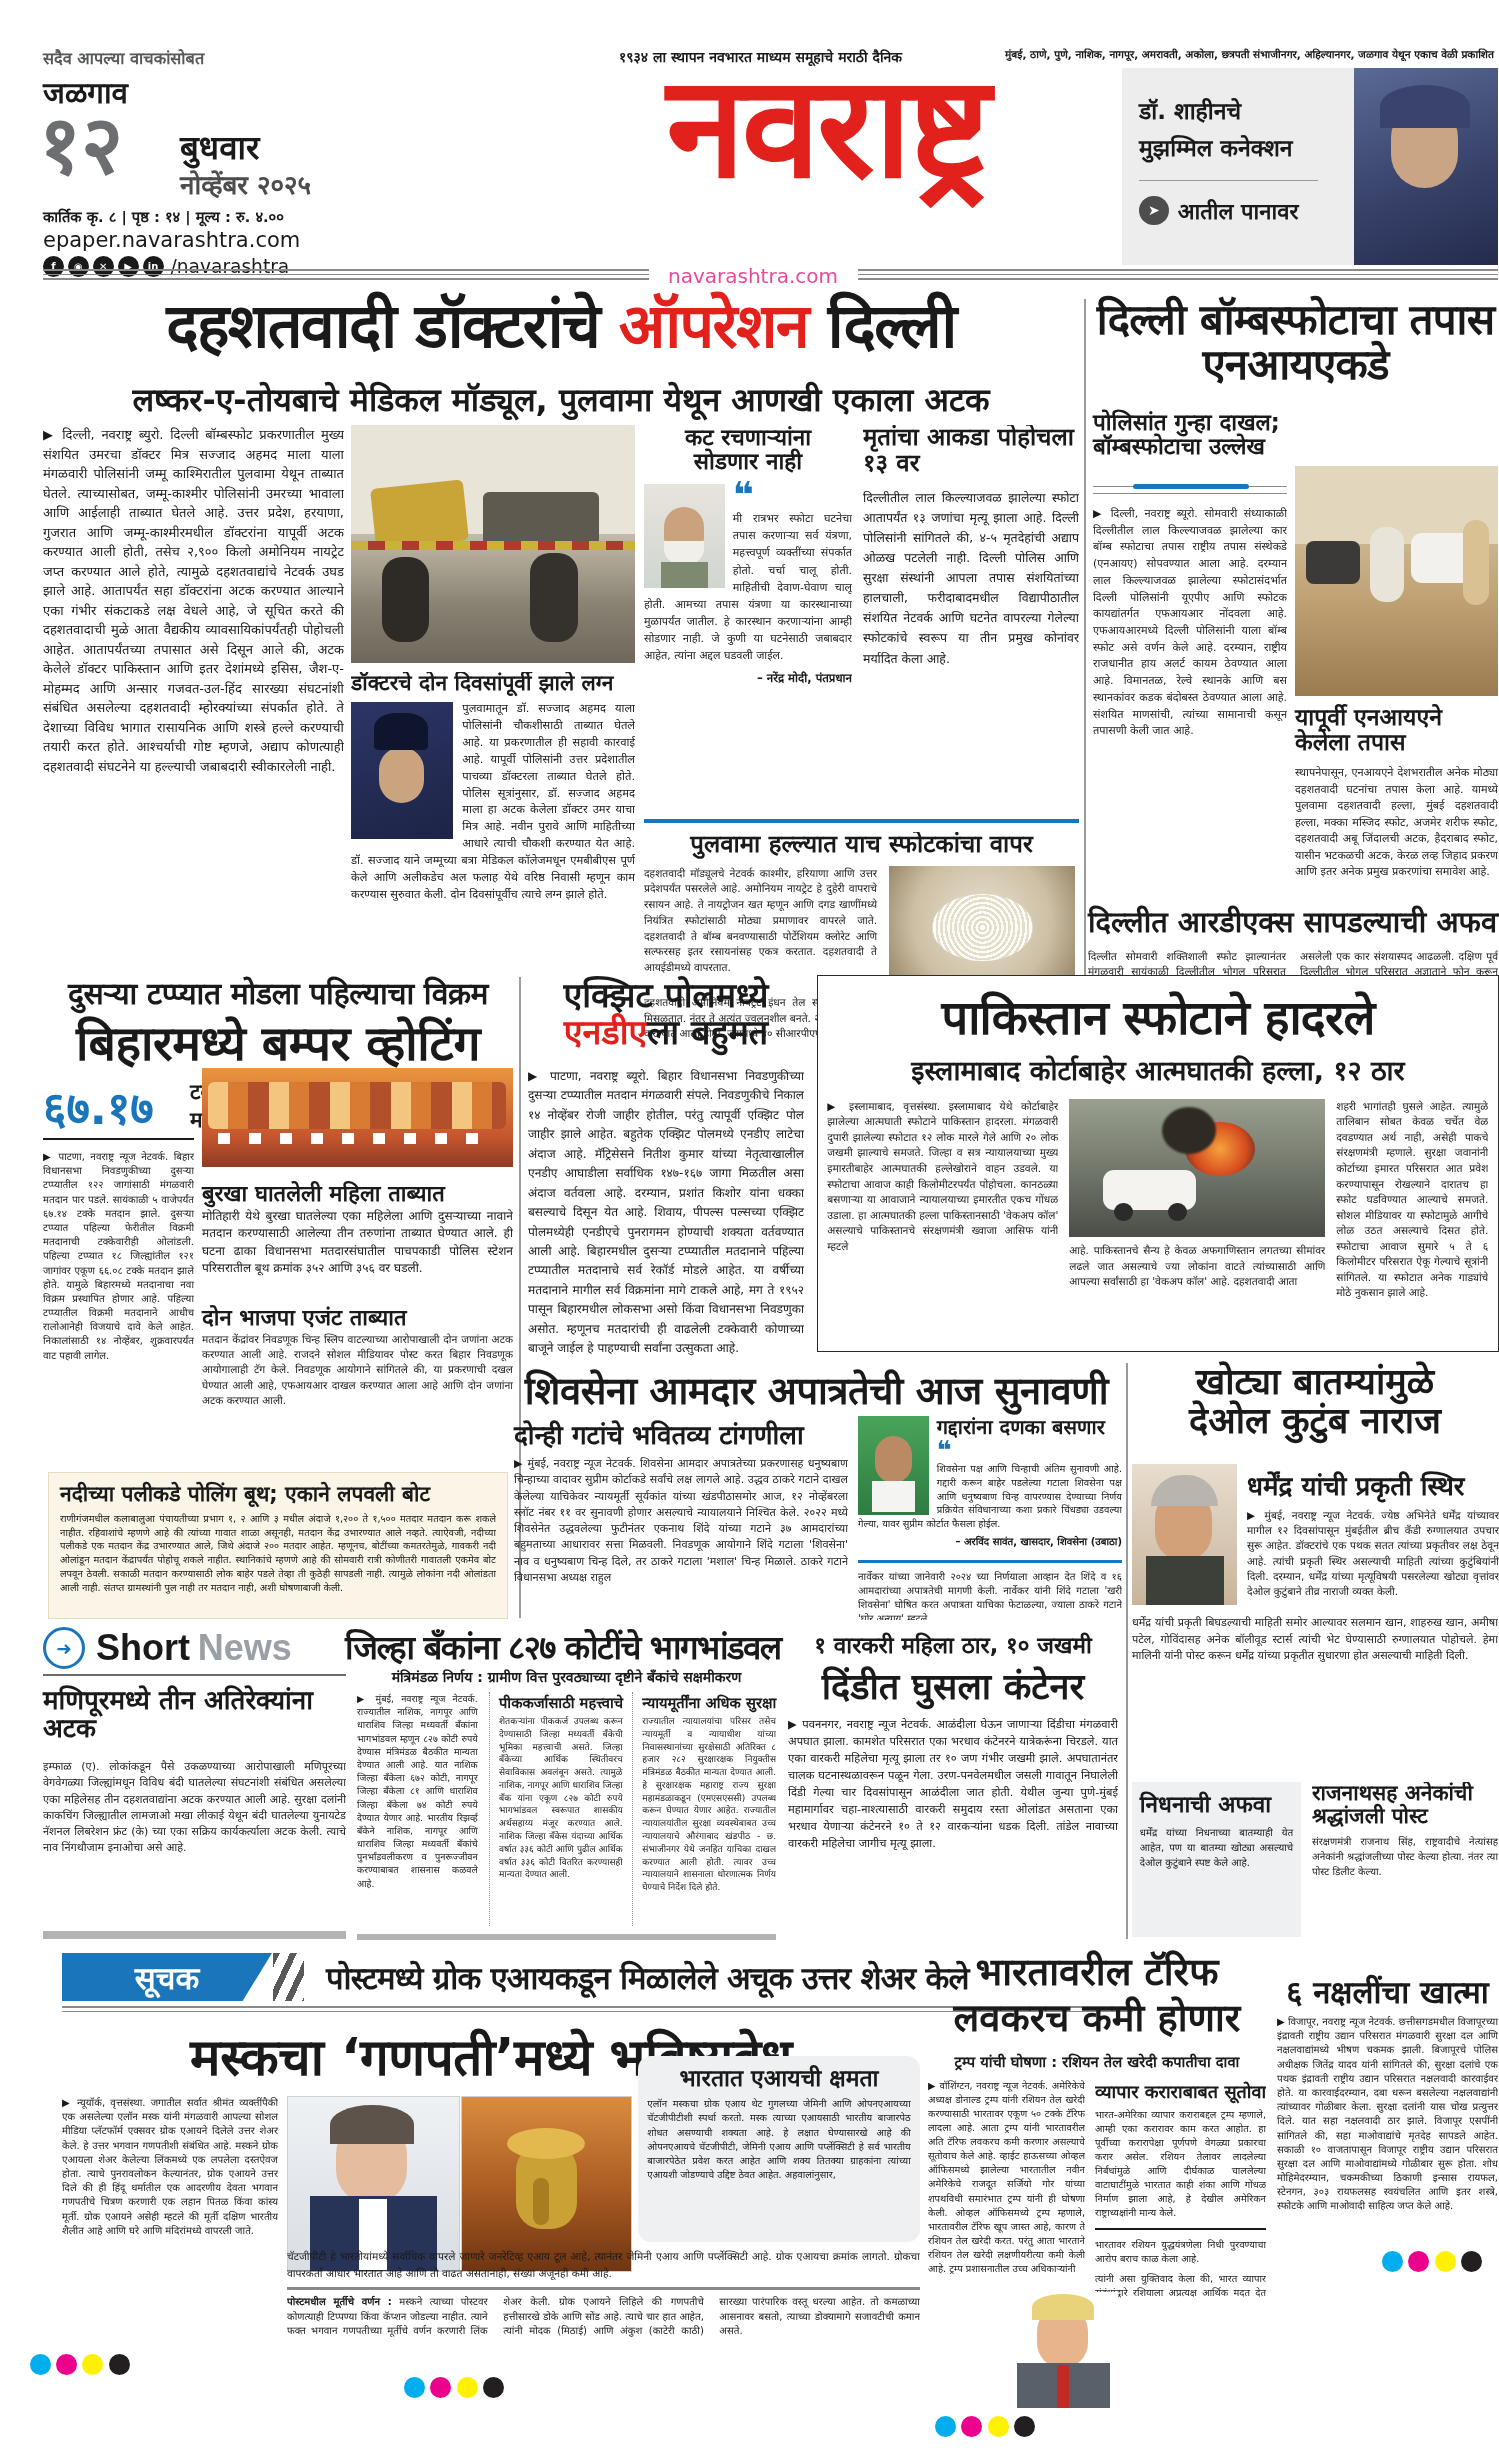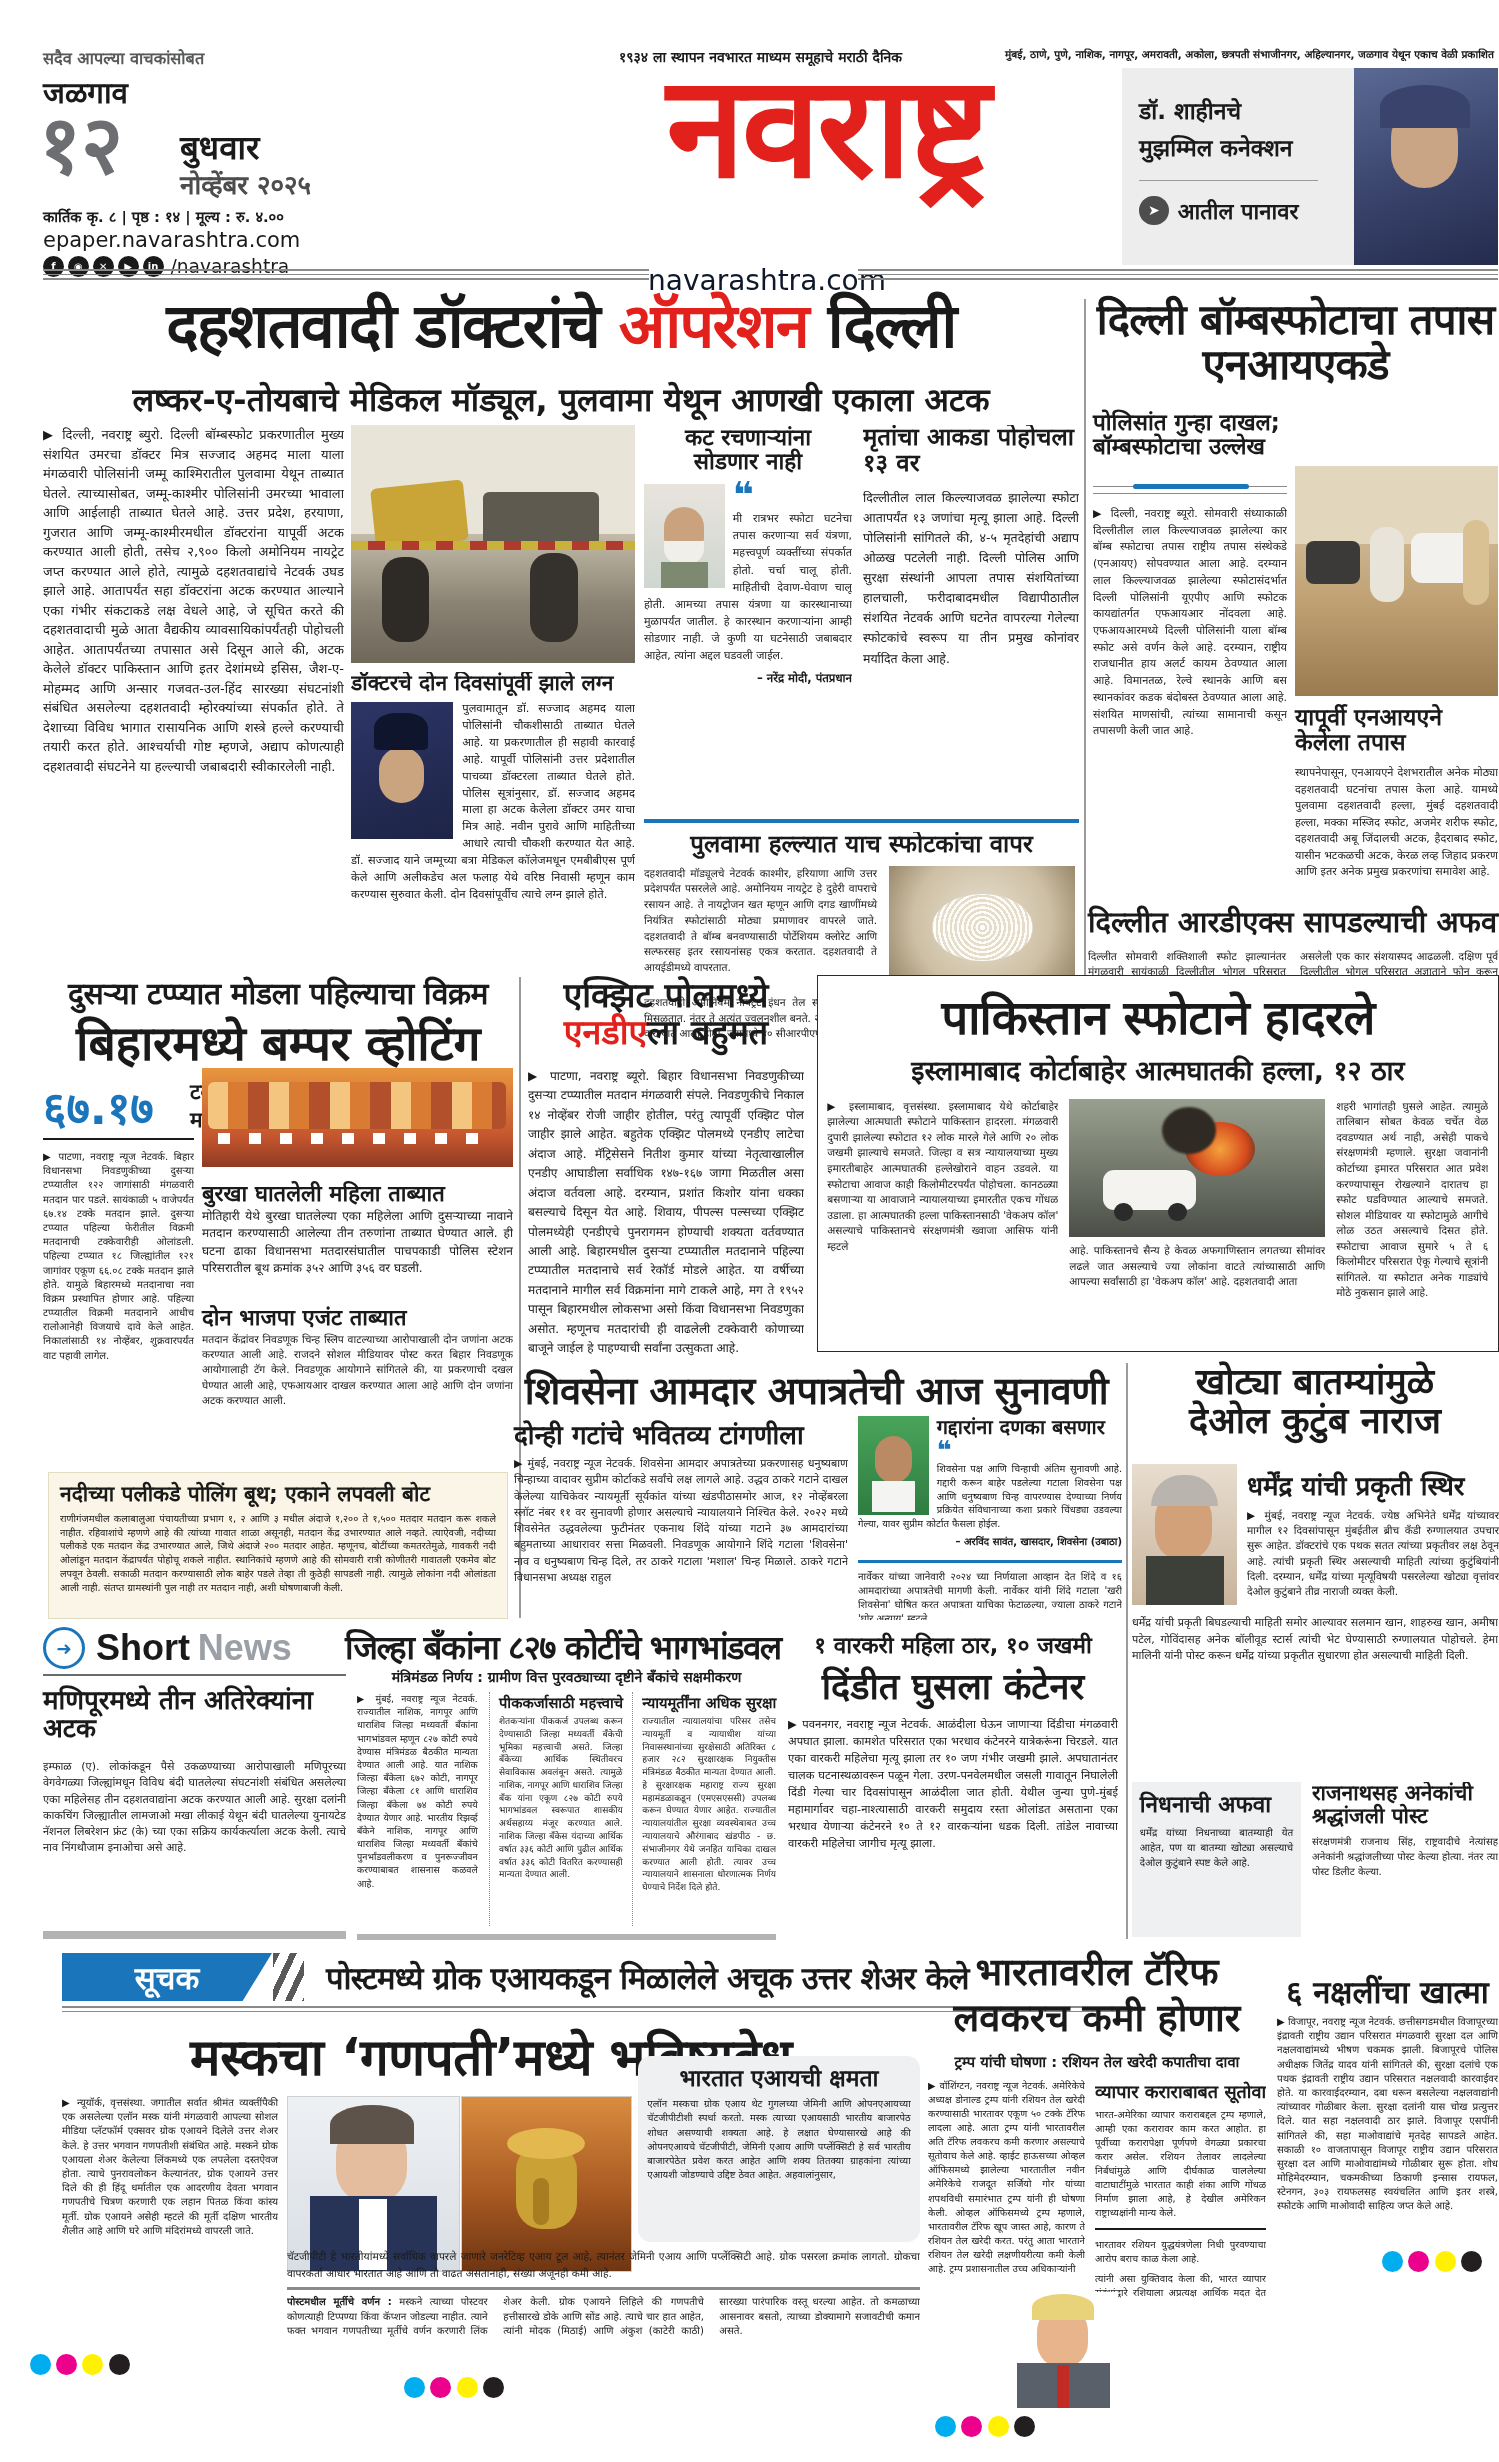--- a/index.html
+++ b/index.html
@@ -66,21 +66,21 @@
         <span class="b" style="font-size:22px;margin-left:9.3px;">आतील पानावर</span>
       </div>
     </div>
     <div style="width:144px;background:linear-gradient(160deg,#5a6a94 0%,#39436b 55%,#242b4d 100%);position:relative;">
       <div style="position:absolute;left:37px;top:36px;width:67px;height:84px;border-radius:36px;background:#c9a585;"></div>
       <div style="position:absolute;left:26px;top:17px;width:90px;height:43px;border-radius:50% 50% 0 0;background:#39436b;"></div>
     </div>
   </div>
 
   <div class="abs rule3" style="left:43px;top:269px;width:606px;height:11px;"></div>
-  <div class="abs c" style="left:648px;top:264px;width:210px;font-size:28px;color:#0f172a;">navarashtra.com</div>
+  <div class="abs c" style="left:648px;top:264px;width:210px;font-size:20px;color:#ec4899;">navarashtra.com</div>
   <div class="abs rule3" style="left:858px;top:269px;width:640px;height:11px;"></div>
 
   <div class="abs c b hl nw" style="left:43px;top:293px;width:1036px;font-size:61px;letter-spacing:-1.6px;">
     <span>दहशतवादी डॉक्टरांचे </span><span class="red">ऑपरेशन</span><span> दिल्ली</span>
   </div>
   <div class="abs c b nw" style="left:43px;top:377px;width:1036px;font-size:32px;">लष्कर-ए-तोयबाचे मेडिकल मॉड्यूल, पुलवामा येथून आणखी एकाला अटक</div>
 
   <div class="abs j bd ov" style="left:43px;top:425px;width:301px;height:612px;font-size:13px;">▶ दिल्ली, नवराष्ट्र ब्युरो. दिल्ली बॉम्बस्फोट प्रकरणातील मुख्य संशयित उमरचा डॉक्टर मित्र सज्जाद अहमद माला याला मंगळवारी पोलिसांनी जम्मू काश्मिरातील पुलवामा येथून ताब्यात घेतले. त्याच्यासोबत, जम्मू-काश्मीर पोलिसांनी उमरच्या भावाला आणि आईलाही ताब्यात घेतले आहे. उत्तर प्रदेश, हरयाणा, गुजरात आणि जम्मू-काश्मीरमधील डॉक्टरांना यापूर्वी अटक करण्यात आली होती, तसेच २,९०० किलो अमोनियम नायट्रेट जप्त करण्यात आले होते, त्यामुळे दहशतवाद्यांचे नेटवर्क उघड झाले आहे. आतापर्यंत सहा डॉक्टरांना अटक करण्यात आल्याने एका गंभीर संकटाकडे लक्ष वेधले आहे, जे सूचित करते की दहशतवादाची मुळे आता वैद्यकीय व्यावसायिकांपर्यंतही पोहोचली आहेत. आतापर्यंतच्या तपासात असे दिसून आले की, अटक केलेले डॉक्टर पाकिस्तान आणि इतर देशांमध्ये इसिस, जैश-ए-मोहम्मद आणि अन्सार गजवत-उल-हिंद सारख्या संघटनांशी संबंधित असलेल्या दहशतवादी म्होरक्यांच्या संपर्कात होते. ते देशाच्या विविध भागात रासायनिक आणि शस्त्रे हल्ले करण्याची तयारी करत होते. आश्चर्याची गोष्ट म्हणजे, अद्याप कोणत्याही दहशतवादी संघटनेने या हल्ल्याची जबाबदारी स्वीकारलेली नाही.</div>
 
   <div class="abs" style="left:351px;top:425px;width:284px;height:238px;background:linear-gradient(to bottom,#d8d2c4 0%,#cfc6b2 40%,#8a8374 75%,#6e675a 100%);overflow:hidden;">
@@ -295,21 +295,21 @@
     <div style="position:absolute;left:54px;top:47px;width:61px;height:85px;border-radius:26px;background:#caa135;"></div>
     <div style="position:absolute;left:71px;top:81px;width:15.5px;height:47px;border-radius:7.8px;background:#a87d22;"></div>
     <div style="position:absolute;left:45px;top:31px;width:78px;height:31px;border-radius:50%;background:#e3b84f;"></div>
   </div>
 
   <div class="abs subbox ov" style="left:638px;top:2056px;width:282px;height:186px;padding:4.7px 9.3px;box-sizing:border-box;border-radius:13px;">
     <div class="b c nw" style="font-size:23px;">भारतात एआयची क्षमता</div>
     <div class="j" style="font-size:9.7px;line-height:1.45;margin-top:4.7px;">एलॉन मस्कचा ग्रोक एआय थेट गुगलच्या जेमिनी आणि ओपनएआयच्या चॅटजीपीटीशी स्पर्धा करतो. मस्क त्याच्या एआयसाठी भारतीय बाजारपेठ शोधत असण्याची शक्यता आहे. हे लक्षात घेण्यासारखे आहे की ओपनएआयचे चॅटजीपीटी, जेमिनी एआय आणि पर्प्लेक्सिटी हे सर्व भारतीय बाजारपेठेत प्रवेश करत आहेत आणि शक्य तितक्या ग्राहकांना त्यांच्या एआयशी जोडण्याचे उद्दिष्ट ठेवत आहेत. अहवालांनुसार,</div>
   </div>
 
-  <div class="abs j ov" style="left:287px;top:2248px;width:633px;height:36px;font-size:10.5px;line-height:1.6;">चॅटजीपीटी हे भारतीयांमध्ये सर्वाधिक वापरले जाणारे जनरेटिव्ह एआय टूल आहे, त्यानंतर जेमिनी एआय आणि पर्प्लेक्सिटी आहे. ग्रोक पसरला क्रमांक लागतो. ग्रोकचा वापरकर्ता आधार भारतात आहे आणि तो वाढत असतानाही, संख्या अजूनही कमी आहे.</div>
+  <div class="abs j ov" style="left:287px;top:2248px;width:633px;height:36px;font-size:10.5px;line-height:1.6;">चॅटजीपीटी हे भारतीयांमध्ये सर्वाधिक वापरले जाणारे जनरेटिव्ह एआय टूल आहे, त्यानंतर जेमिनी एआय आणि पर्प्लेक्सिटी आहे. ग्रोक एआयचा क्रमांक लागतो. ग्रोकचा वापरकर्ता आधार भारतात आहे आणि तो वाढत असतानाही, संख्या अजूनही कमी आहे.</div>
 
   <div class="abs" style="left:287px;top:2287px;width:633px;height:3.1px;background:#8a8a8a;"></div>
   <div class="abs ov" style="left:287px;top:2295px;width:633px;height:75px;font-size:10px;line-height:1.45;column-count:3;column-gap:15.5px;text-align:justify;">
     <span class="b">पोस्टमधील मूर्तीचे वर्णन :</span>
     <span>मस्कने त्याच्या पोस्टवर कोणत्याही टिप्पण्या किंवा कॅप्शन जोडल्या नाहीत. त्याने फक्त भगवान गणपतीच्या मूर्तीचे वर्णन करणारी लिंक शेअर केली. ग्रोक एआयने लिहिले की गणपतीचे हत्तीसारखे डोके आणि सोंड आहे. त्याचे चार हात आहेत, त्यांनी मोदक (मिठाई) आणि अंकुश (काटेरी काठी) सारख्या पारंपारिक वस्तू धरल्या आहेत. तो कमळाच्या आसनावर बसतो, त्याच्या डोक्यामागे सजावटीची कमान असते.</span>
   </div>
 
   <div class="abs c b hl nw" style="left:928px;top:1952px;width:338px;font-size:38px;">भारतावरील टॅरिफ</div>
   <div class="abs c b hl nw" style="left:928px;top:1998px;width:338px;font-size:38px;">लवकरच कमी होणार</div>
   <div class="abs c b nw" style="left:928px;top:2051px;width:338px;font-size:14.7px;">ट्रम्प यांची घोषणा : रशियन तेल खरेदी कपातीचा दावा</div>

